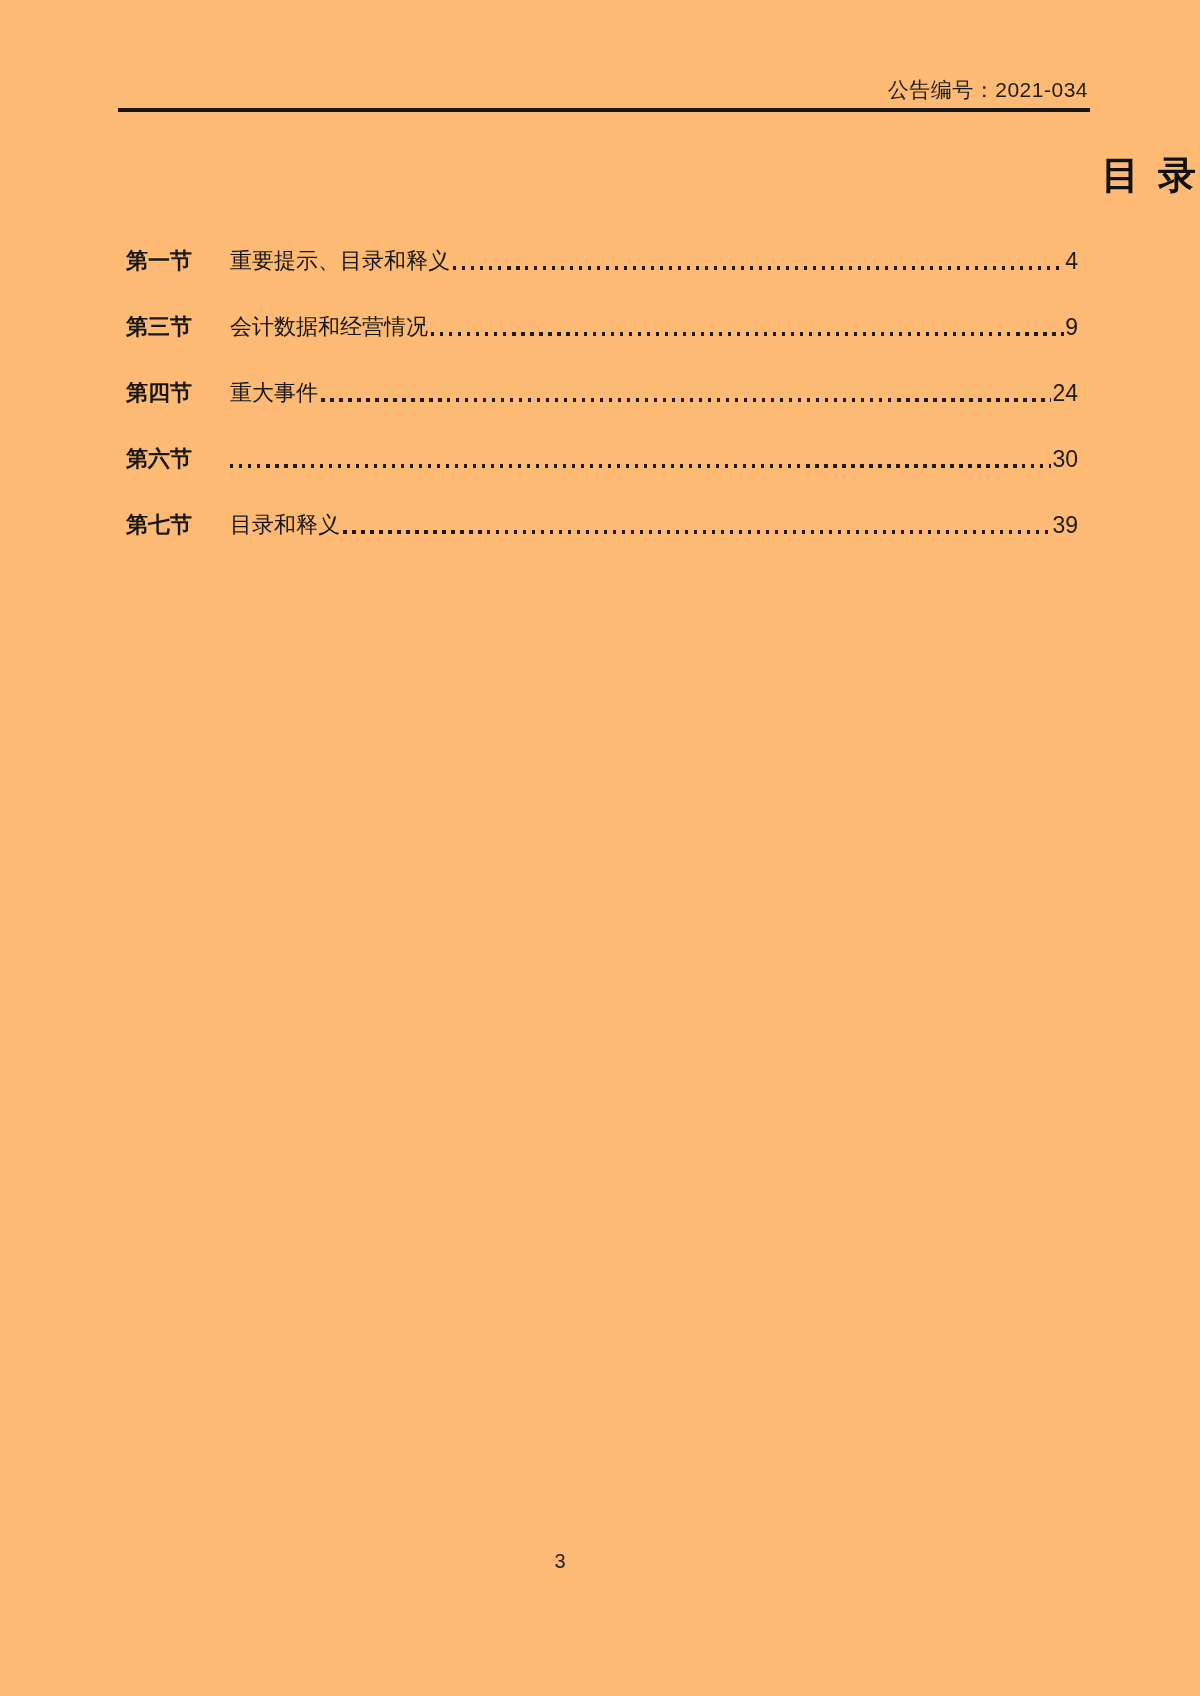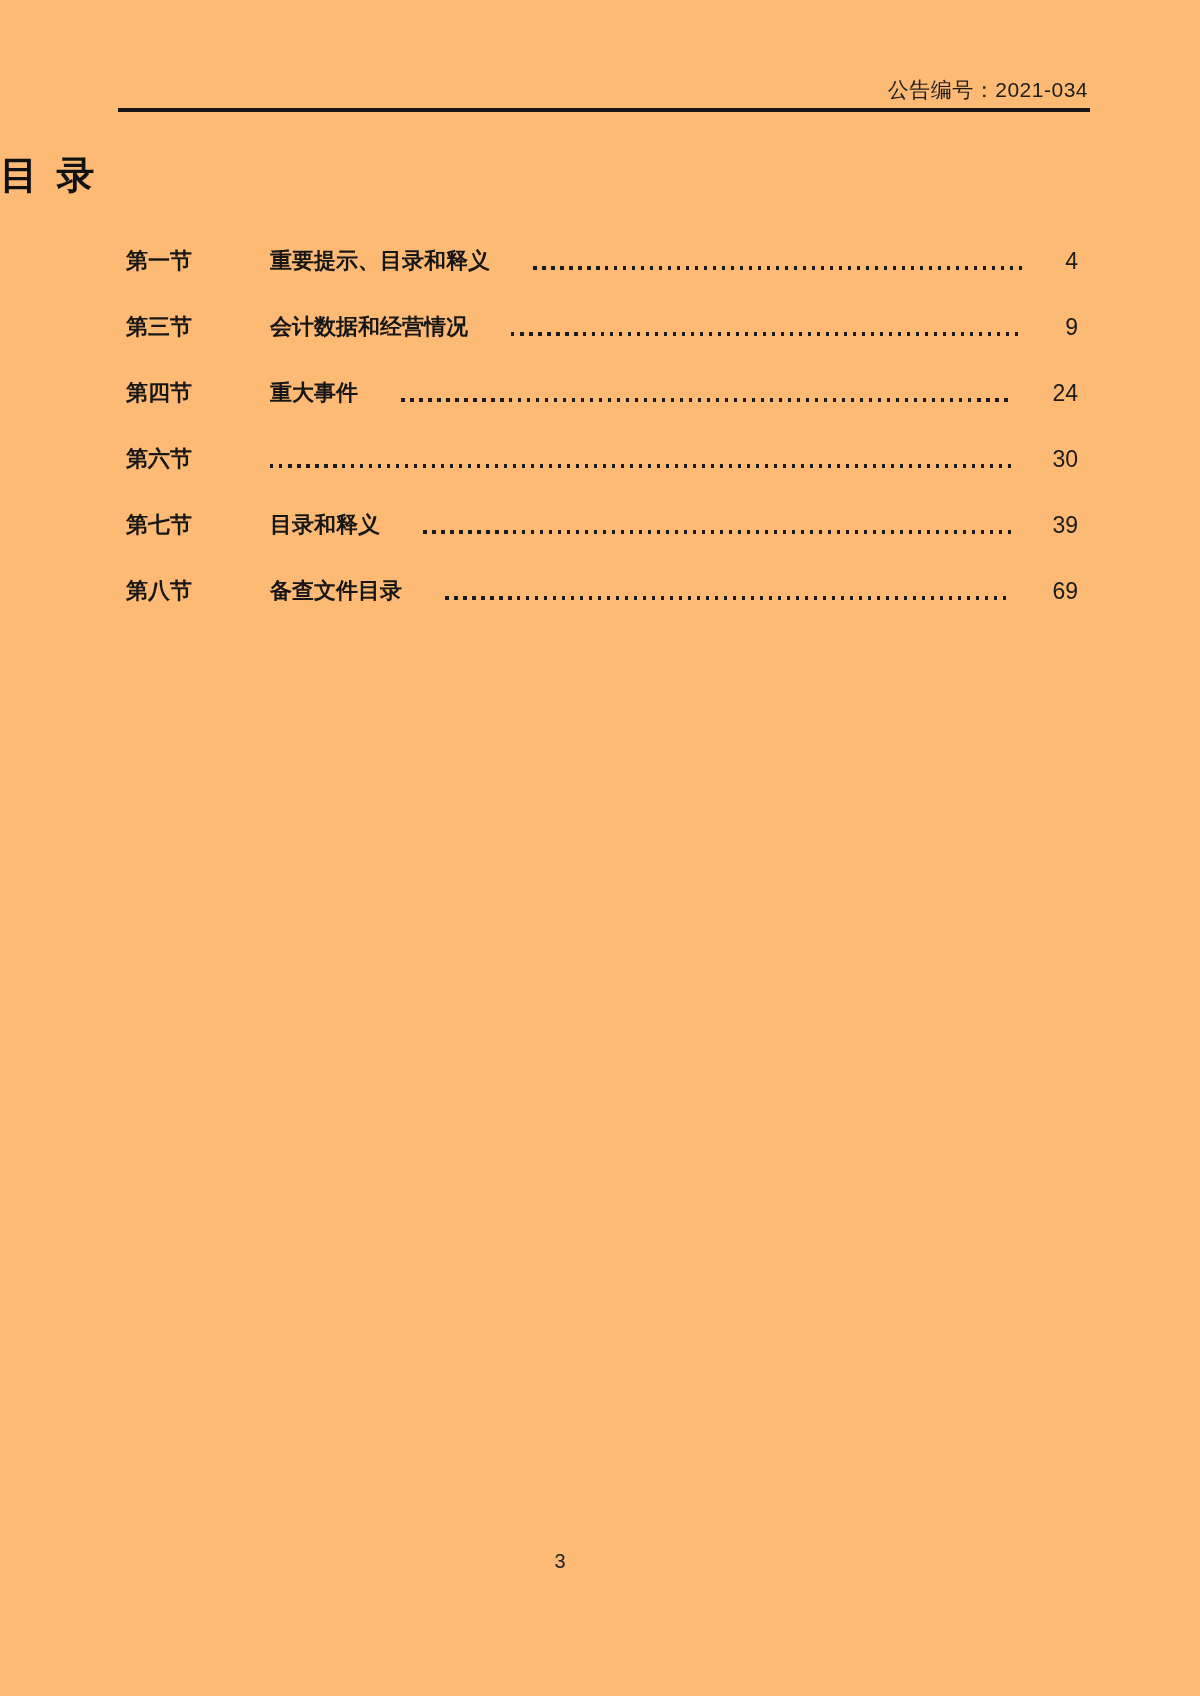--- a/index.html
+++ b/index.html
@@ -33,51 +33,50 @@
     left: 118px;
     width: 972px;
     height: 4px;
     background: #161616;
   }
   .doc-title {
     position: absolute;
     top: 150px;
     left: 0;
     width: 1200px;
-    text-align: left;
+    text-align: right;
     font-size: 38px;
     font-weight: bold;
     letter-spacing: 4px;
     color: #111111;
   }
   .toc {
     position: absolute;
     top: 249px;
     left: 126px;
     width: 952px;
   }
   .toc-row {
     display: flex;
     align-items: flex-end;
     font-size: 22px;
     line-height: 24px;
     height: 24px;
     margin-bottom: 42px;
     white-space: nowrap;
-    gap: 40px;
   }
   .toc-section {
     flex: none;
     width: 104px;
     font-weight: bold;
     color: #161616;
   }
   .toc-title {
     flex: none;
-    font-weight: bold;
+    font-weight: normal;
     color: #161616;
     padding-right: 3px;
   }
   .toc-dots {
     flex: 1 1 auto;
     align-self: flex-end;
     height: 4px;
     margin-bottom: 3px;
     background-image: repeating-linear-gradient(
       to right,
@@ -137,23 +136,17 @@
       <span class="toc-section">第六节</span>
       <span class="toc-dots"></span>
       <span class="toc-page">30</span>
     </div>
       <div class="toc-row">
       <span class="toc-section">第七节</span>
       <span class="toc-title">目录和释义</span>
       <span class="toc-dots"></span>
       <span class="toc-page">39</span>
     </div>
-      <div class="toc-row">
-      <span class="toc-section">第八节</span>
-      <span class="toc-title">备查文件目录</span>
-      <span class="toc-dots"></span>
-      <span class="toc-page">69</span>
-    </div>
     </div>
 
   <div class="footer-pagenum">3</div>
 
 </div>
 
 </body></html>

